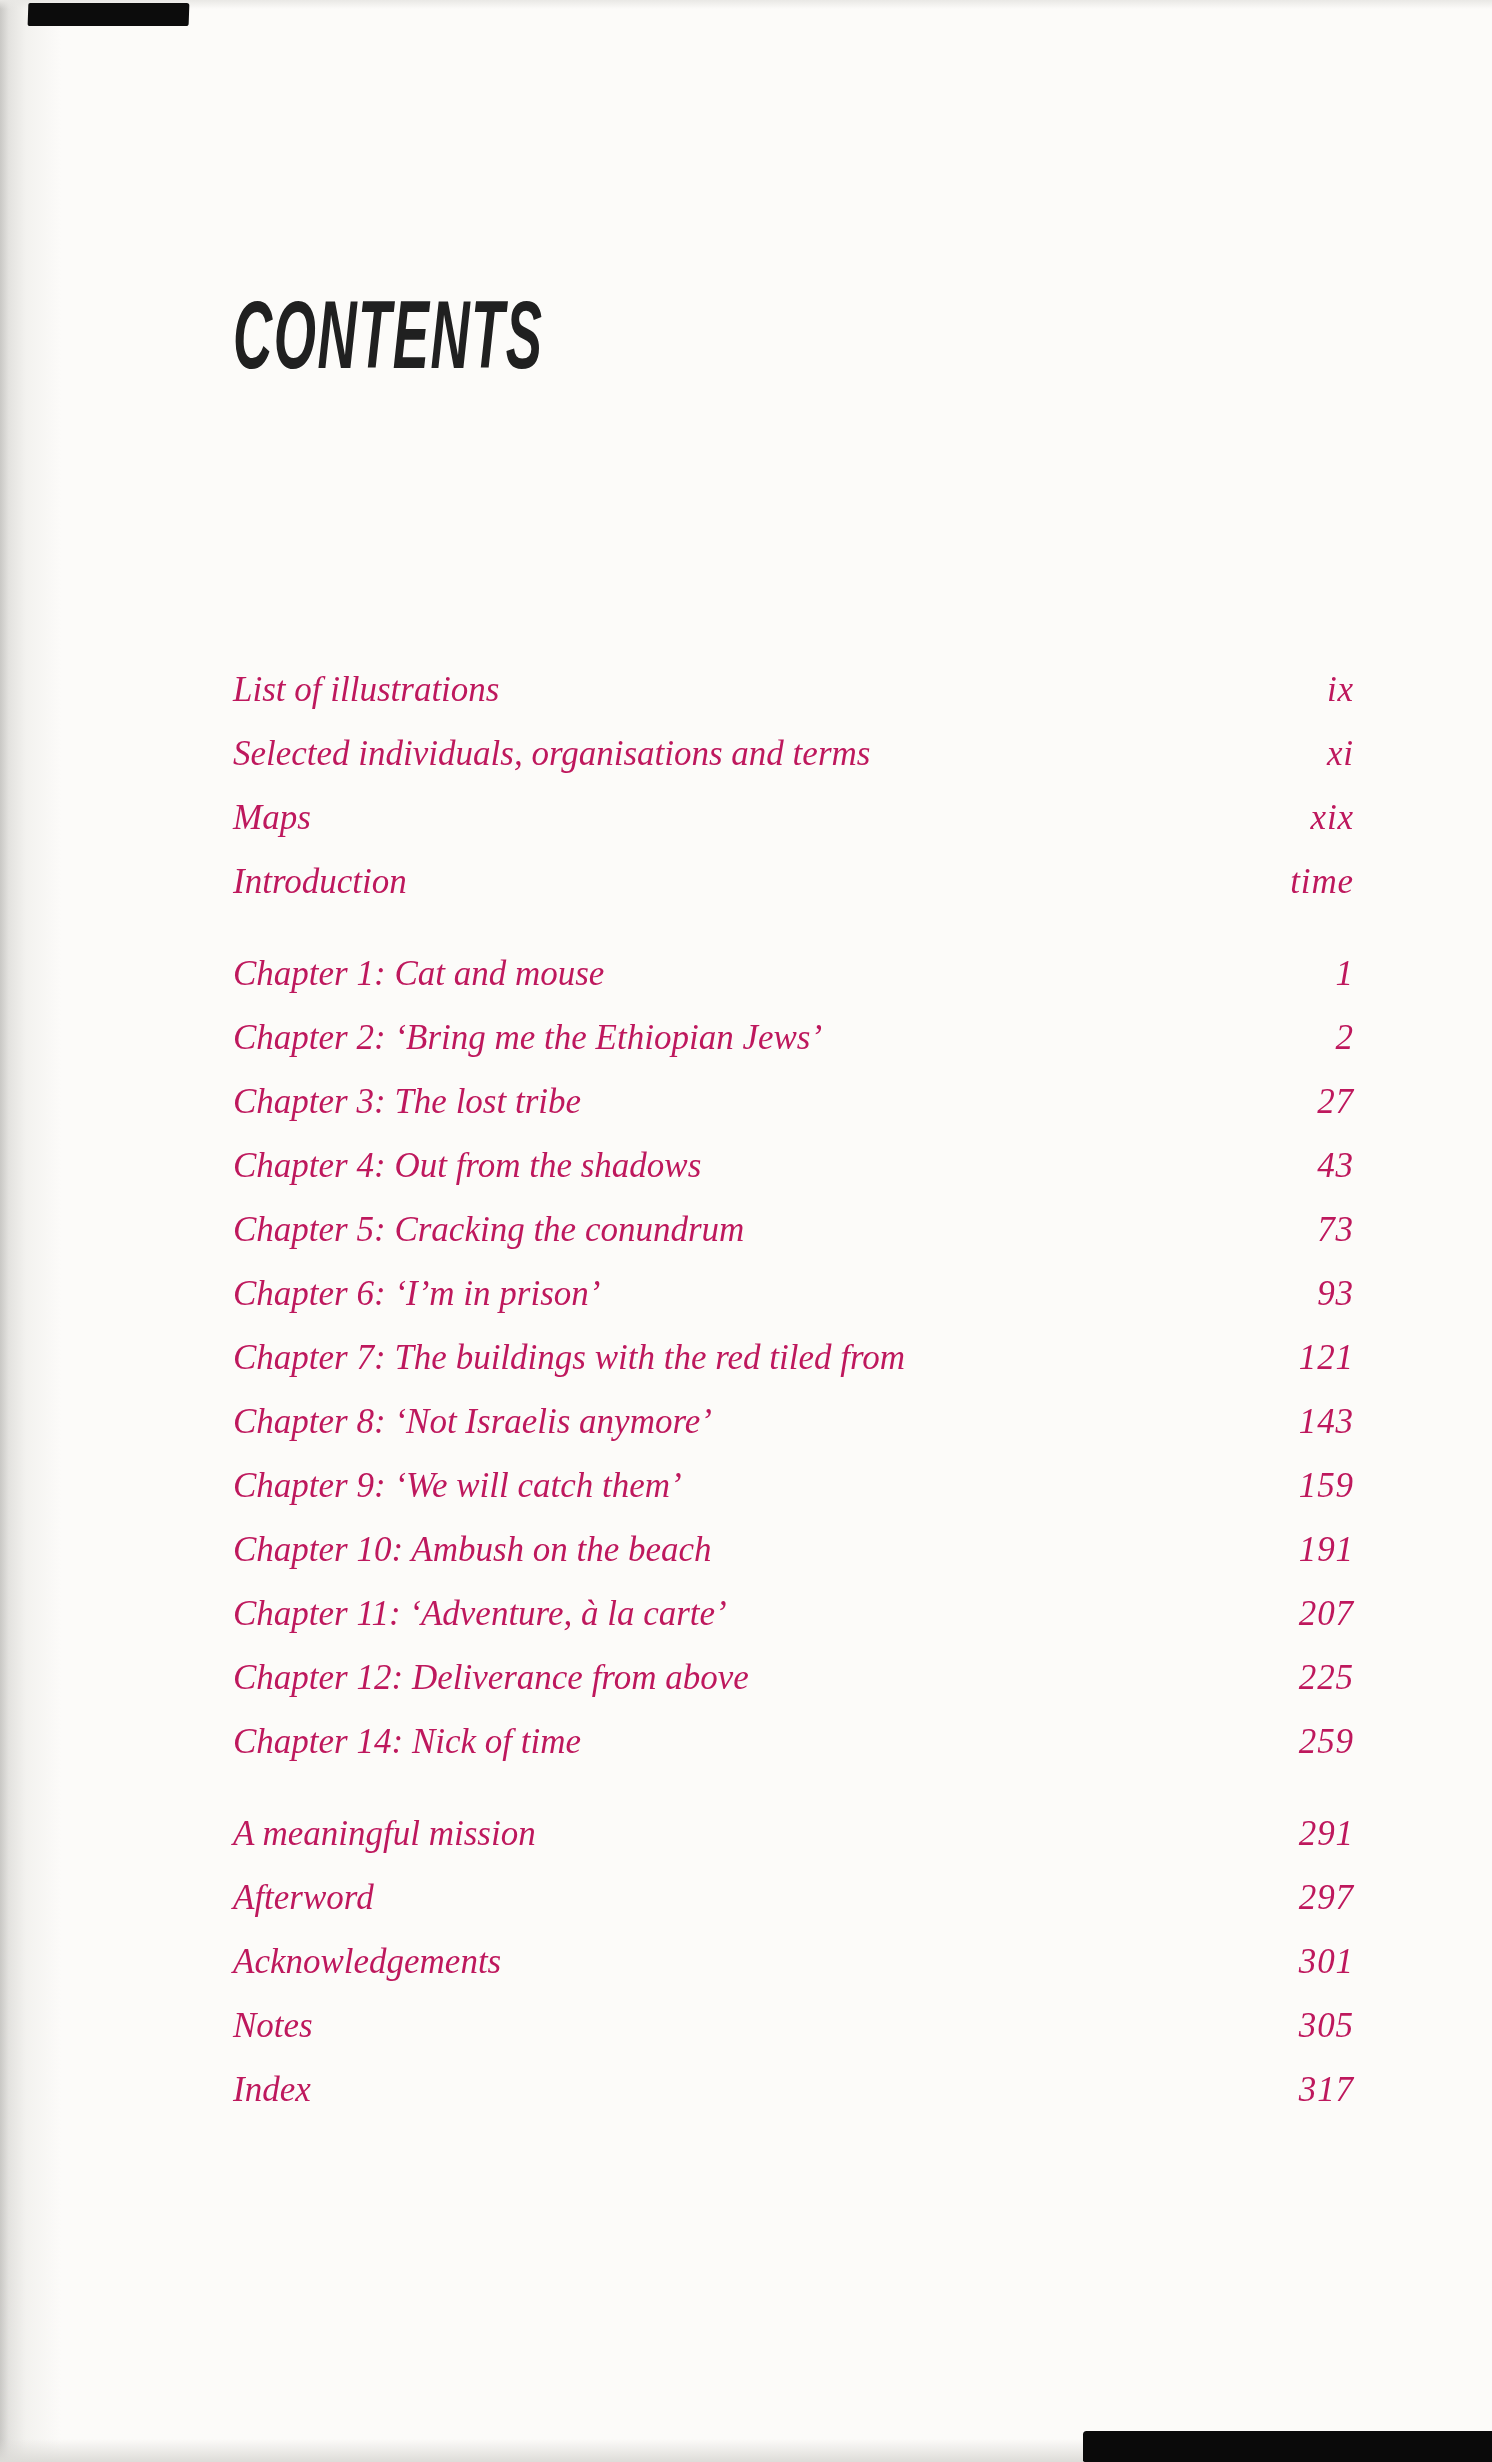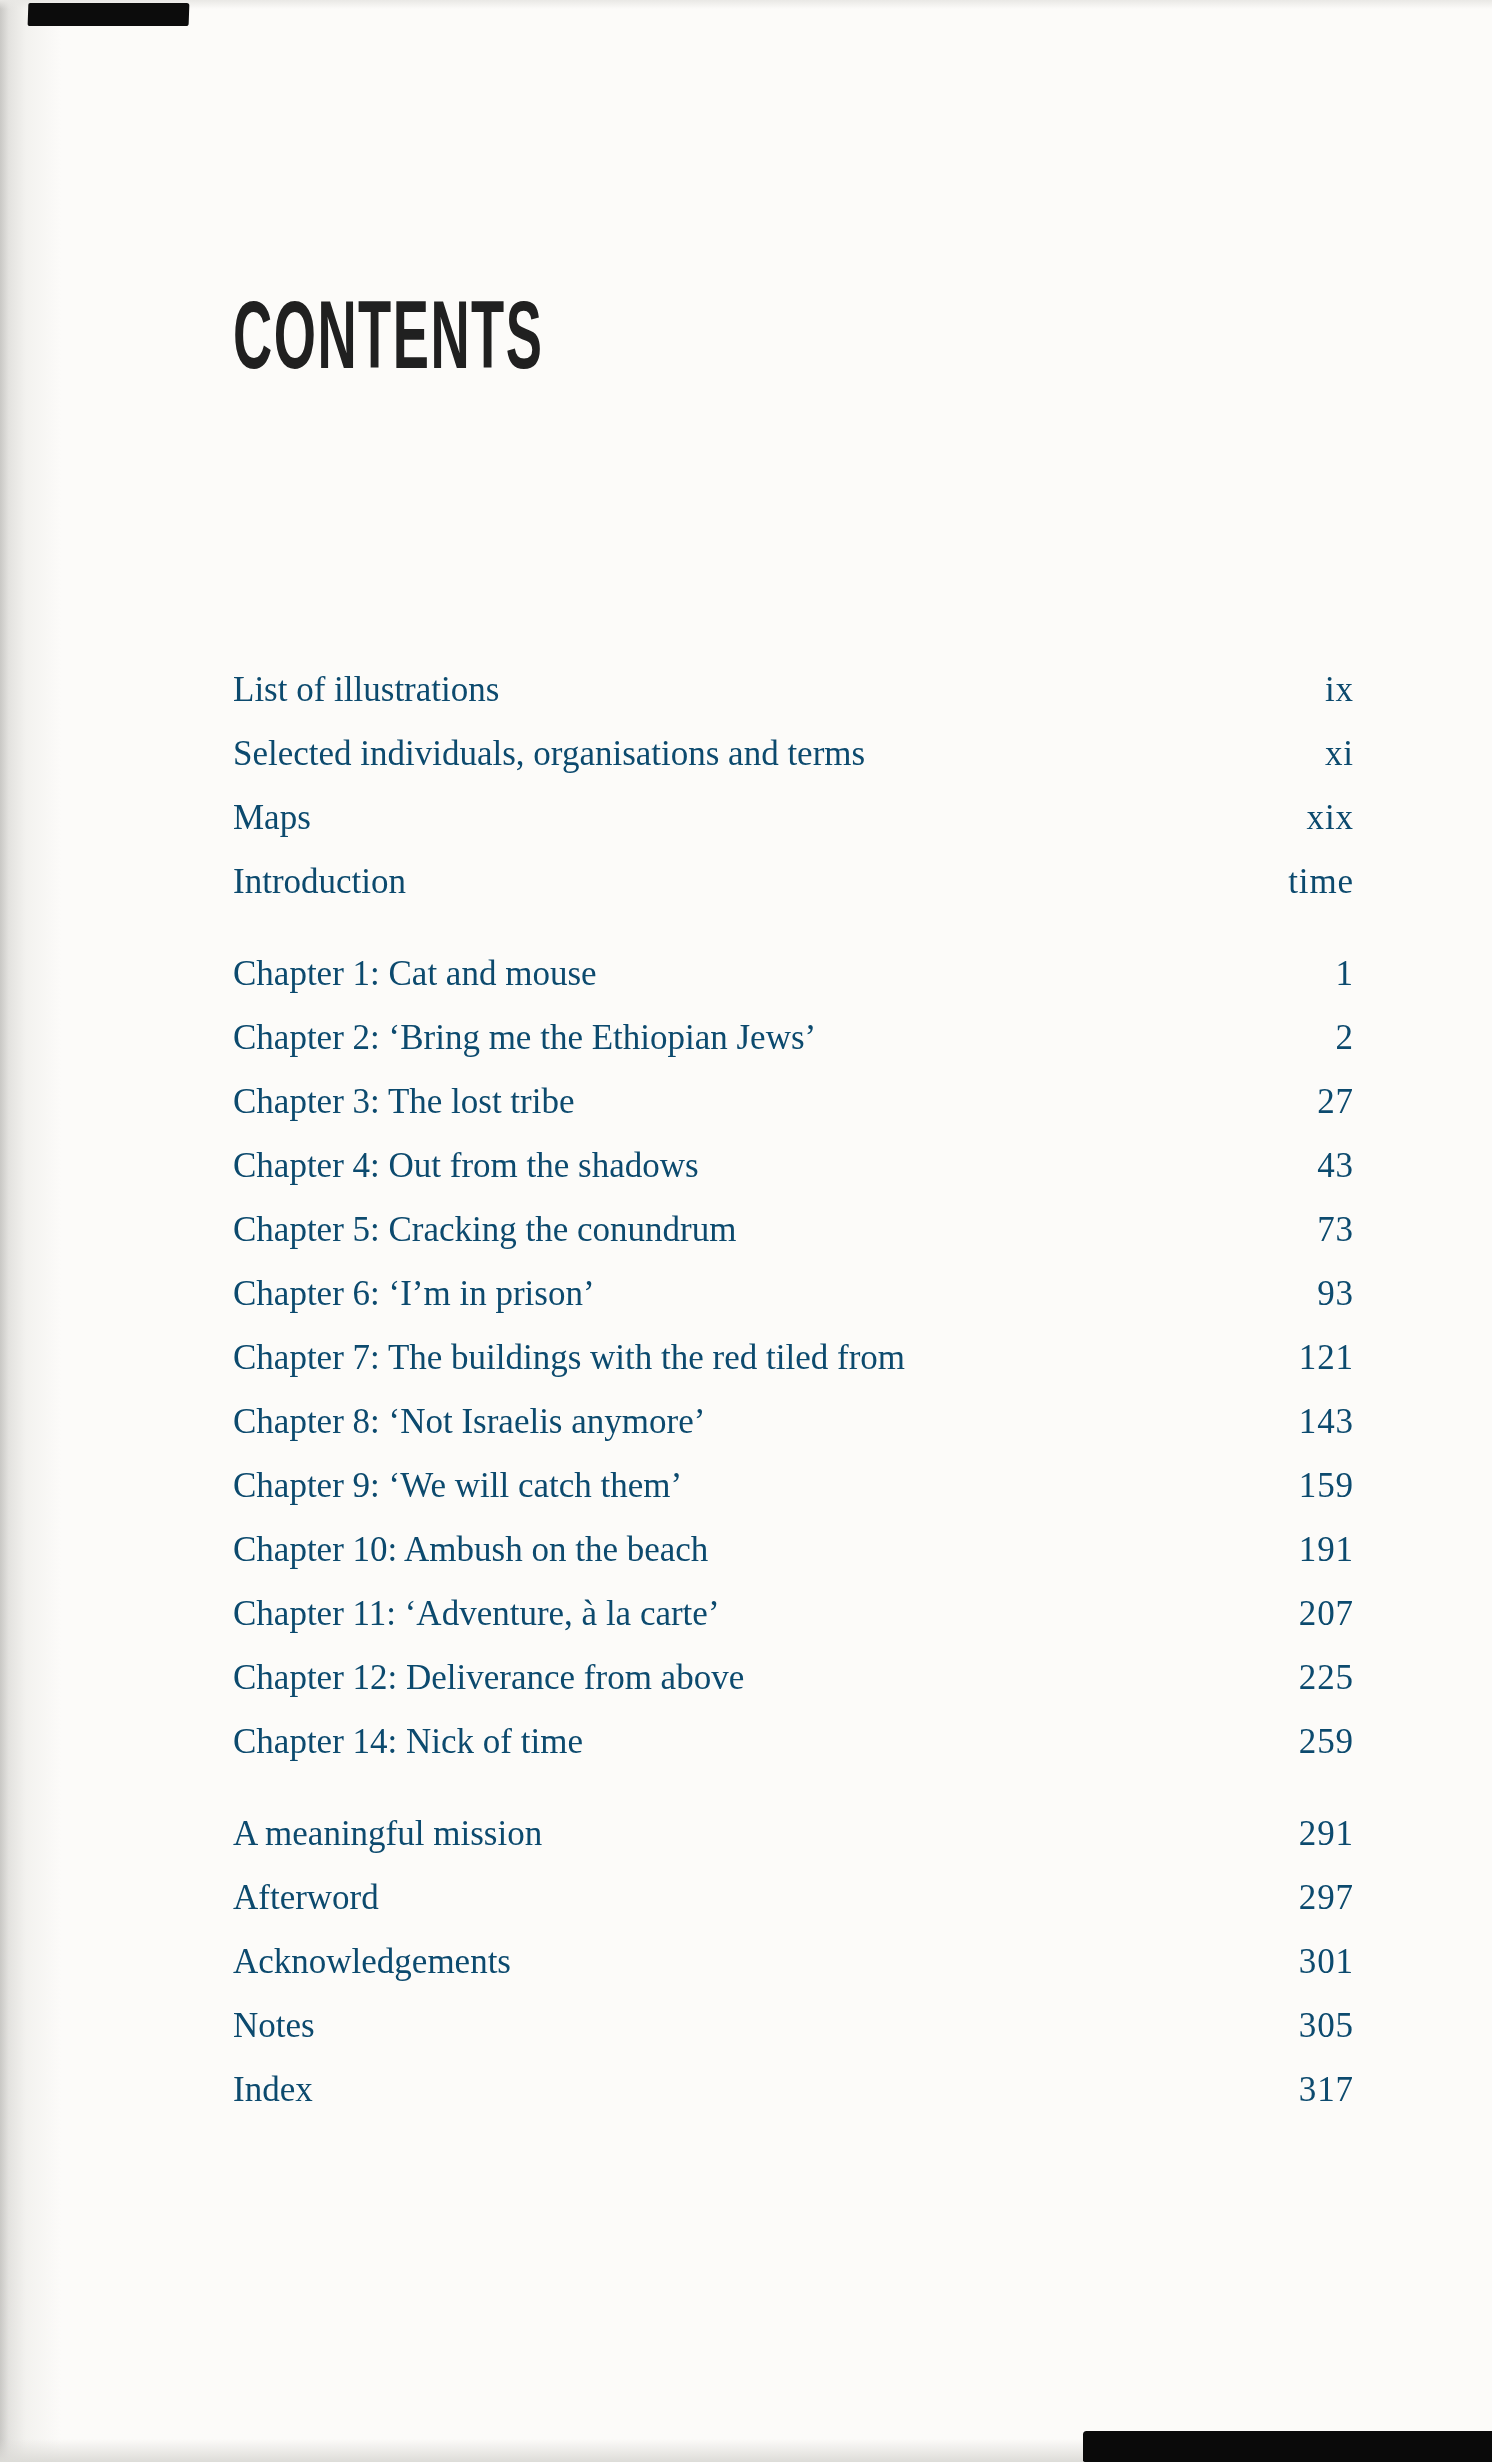--- a/index.html
+++ b/index.html
@@ -11,20 +11,21 @@
     width: 1492px;
     height: 2462px;
     position: relative;
     overflow: hidden;
     font-family: "Liberation Serif", serif;
   }
   .scan-page {
     position: absolute;
     inset: 0;
     background: #fcfbf9;
+    font-style: italic;
   }
   
   .edge-left {
     position: absolute;
     left: 0; top: 0; bottom: 0;
     width: 61px;
     background: linear-gradient(to right,
       #c9c8c5 0px,
       #e3e2df 8.7px,
       #f3f2ef 26px,
@@ -72,21 +73,21 @@
     color: #202020;
     transform: scaleX(0.56);
     transform-origin: left top;
     white-space: nowrap;
   }
   .toc {
     position: absolute;
     left: 233px;
     top: 658px;
     width: 1121px;
-    color: #0c4a6e;
+    color: #be185d;
     font-size: 35px;
   }
   .toc-section { margin: 0; padding: 0; }
   .toc-section + .toc-section { margin-top: 28px; }
   .row {
     display: flex;
     justify-content: space-between;
     align-items: baseline;
     height: 64px;
     line-height: 64px;

